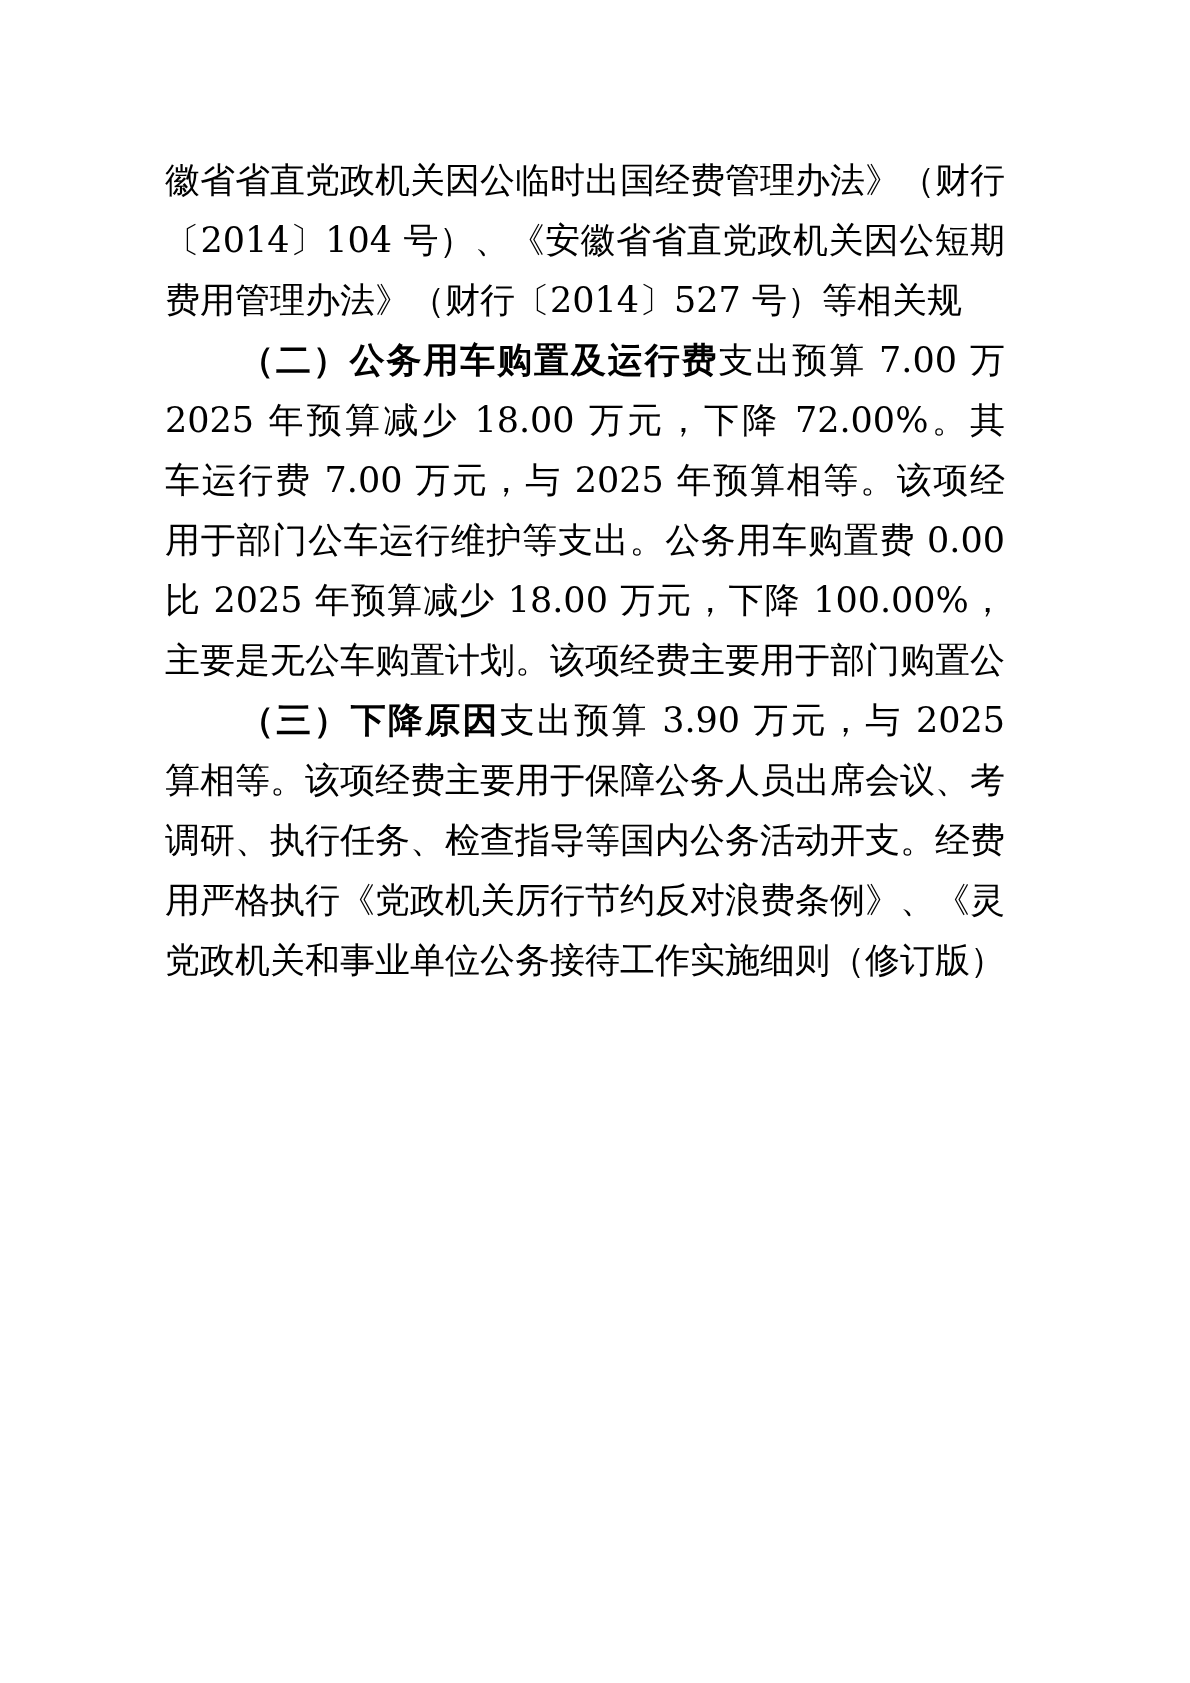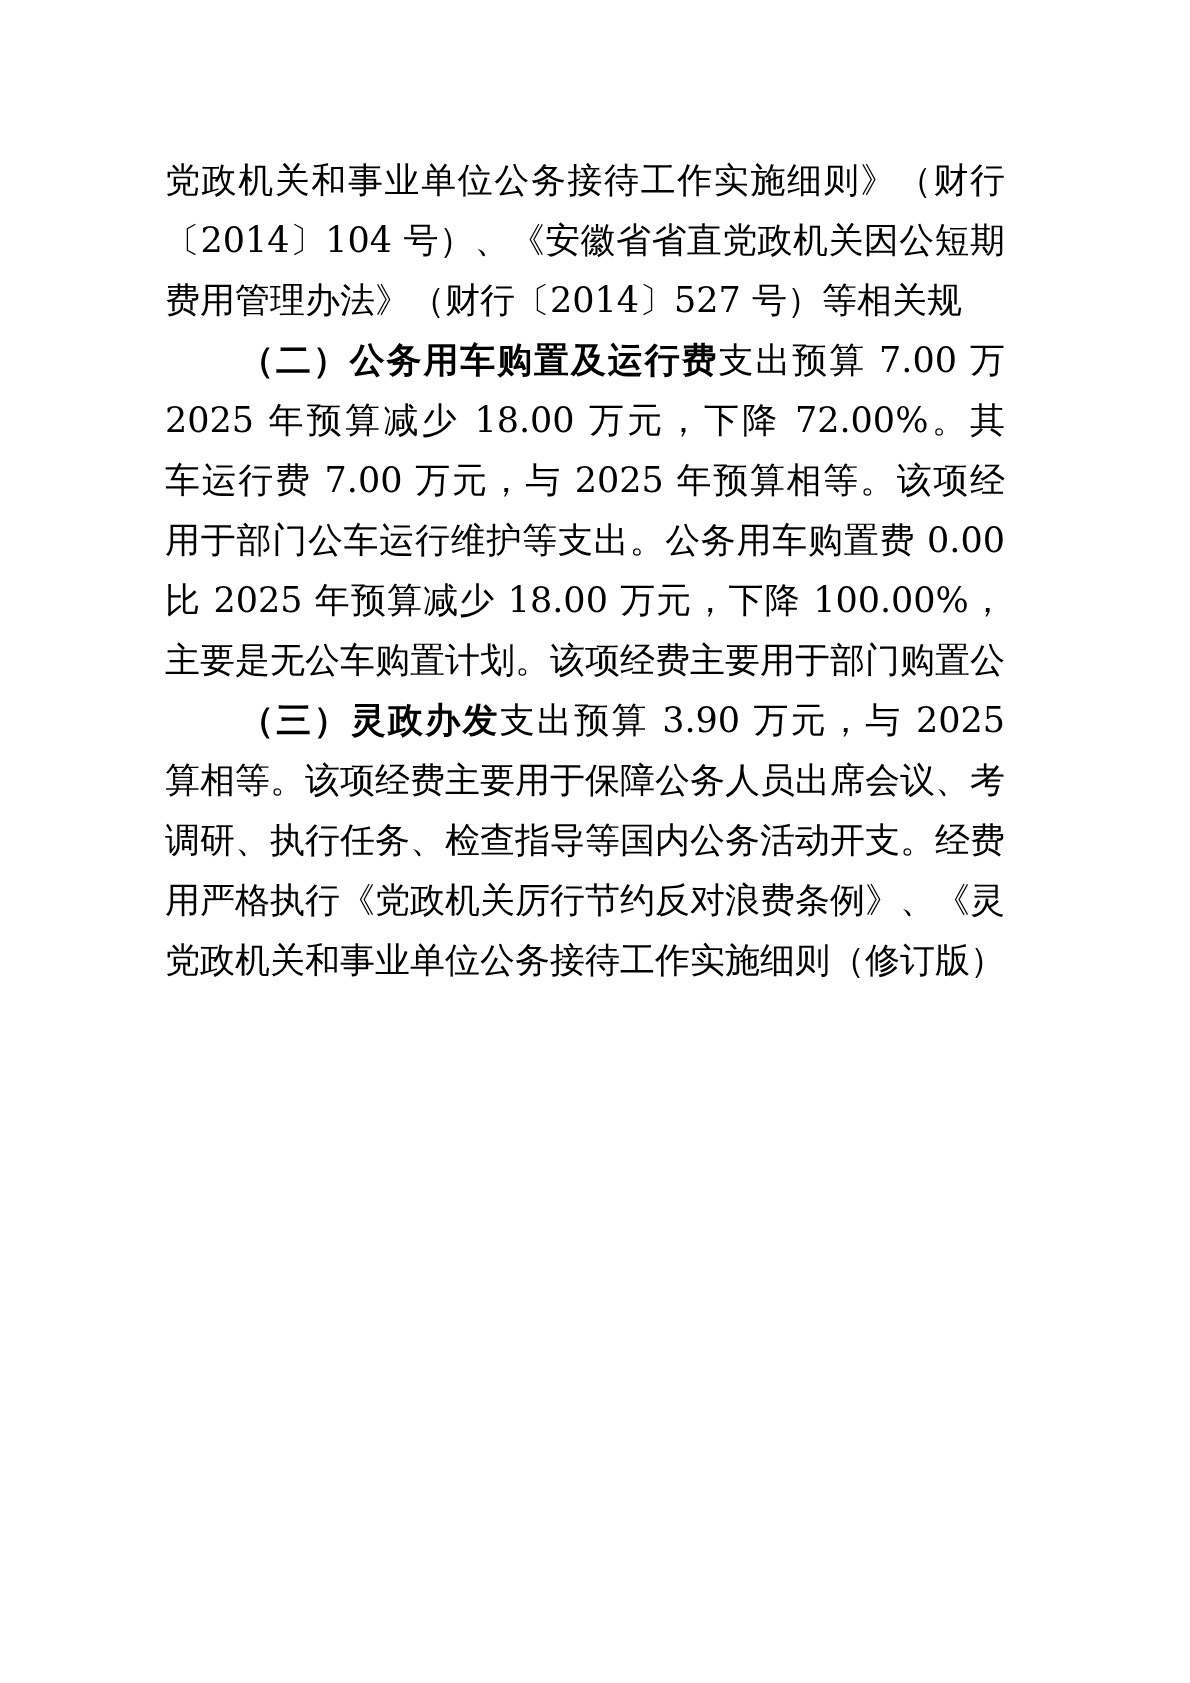--- a/index.html
+++ b/index.html
@@ -54,33 +54,33 @@
   .seg-regular {
     font-weight: 400;
   }
 </style>
 </head>
 <body>
 
 <div class="page">
   <div class="doc-body" id="doc-body">
       <div class="paragraph">
-        <div class="text-line justified"><span class="seg-regular">党政机关和事业单位公务接待工作实施细则》（财行</span></div>
+        <div class="text-line justified"><span class="seg-regular">徽省省直党政机关因公临时出国经费管理办法》（财行</span></div>
         <div class="text-line justified"><span class="seg-regular">〔2014〕104 号）、《安徽省省直党政机关因公短期出国培训</span></div>
         <div class="text-line plain"><span class="seg-regular">费用管理办法》（财行〔2014〕527 号）等相关规定。</span></div>
       </div>
       <div class="paragraph">
         <div class="text-line justified indented"><span class="seg-bold">（二）公务用车购置及运行费</span><span class="seg-regular">支出预算 7.00 万元，比</span></div>
         <div class="text-line justified"><span class="seg-regular">2025 年预算减少 18.00 万元，下降 72.00%。其中：公务用</span></div>
         <div class="text-line justified"><span class="seg-regular">车运行费 7.00 万元，与 2025 年预算相等。该项经费主要</span></div>
         <div class="text-line justified"><span class="seg-regular">用于部门公车运行维护等支出。公务用车购置费 0.00 万元，</span></div>
         <div class="text-line justified"><span class="seg-regular">比 2025 年预算减少 18.00 万元，下降 100.00%，下降原因</span></div>
         <div class="text-line justified"><span class="seg-regular">主要是无公车购置计划。该项经费主要用于部门购置公务</span></div>
       </div>
       <div class="paragraph">
-        <div class="text-line justified indented"><span class="seg-bold">（三）灵政办发</span><span class="seg-regular">支出预算 3.90 万元，与 2025 年预</span></div>
+        <div class="text-line justified indented"><span class="seg-bold">（三）下降原因</span><span class="seg-regular">支出预算 3.90 万元，与 2025 年预</span></div>
         <div class="text-line justified"><span class="seg-regular">算相等。该项经费主要用于保障公务人员出席会议、考察</span></div>
         <div class="text-line justified"><span class="seg-regular">调研、执行任务、检查指导等国内公务活动开支。经费使</span></div>
         <div class="text-line justified"><span class="seg-regular">用严格执行《党政机关厉行节约反对浪费条例》、《灵璧县</span></div>
         <div class="text-line justified"><span class="seg-regular">党政机关和事业单位公务接待工作实施细则（修订版）的</span></div>
       </div>
     </div>
 </div>
 
 </body></html>

